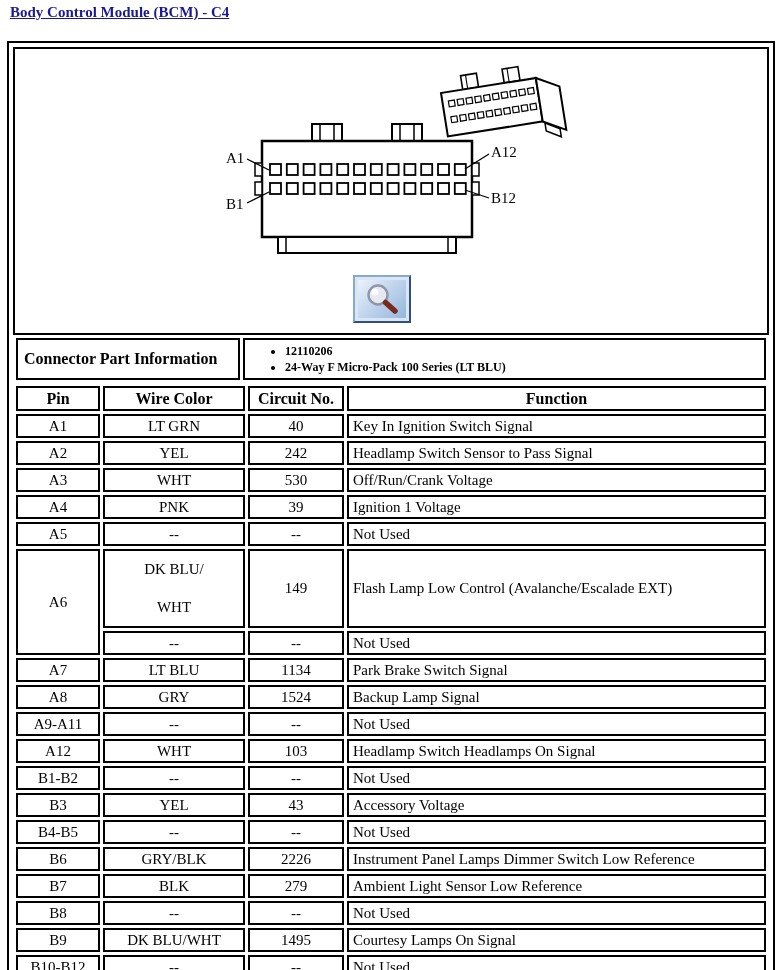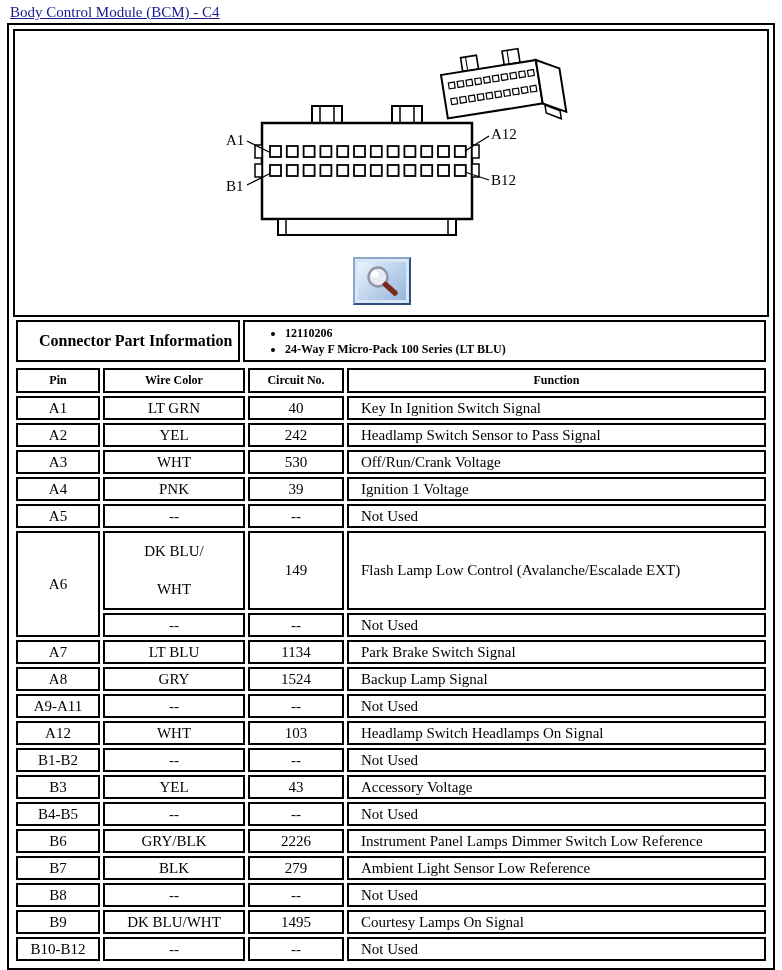--- a/index.html
+++ b/index.html
@@ -4,24 +4,24 @@
 <style>
   * { box-sizing: border-box; margin: 0; padding: 0; }
   html, body { background: #ffffff; }
   body {
     width: 782px; height: 970px;
     font-family: "Liberation Serif", serif;
     color: #000;
     position: relative;
   }
   .page-title {
-    font-size: 15px; font-weight: normal;
+    font-size: 15px; font-weight: bold;
     text-decoration: underline;
     color: #1b1b8f;
-    padding: 4px 0 1px 10px;
+    padding: 4px 0 19px 10px;
     display: inline-block;
     cursor: pointer;
   }
   .outer-box {
     margin: 1px 7px 6px 7px;
     border: 2px solid #000;
     padding: 4px;
     background: #fff;
   }
   .diagram-panel {
@@ -57,28 +57,28 @@
     padding: 0 3px;
     text-align: center;
     vertical-align: middle;
     height: 24px;
     background: #fff;
   }
   .info-table .info-label {
     width: 30%;
     font-weight: bold; font-size: 16px;
     text-align: left;
-    padding: 6px 4px 6px 21px;
+    padding: 6px 4px 6px 6px;
   }
   .info-table .info-bullets { text-align: left; font-weight: bold; padding: 2px 4px; }
   .info-bullets ul { margin: 1px 0 1px 36px; }
   .info-bullets li { font-size: 12px; line-height: 1.35; }
 
-  .pin-table th { font-size: 12px; font-weight: bold; height: 25px; }
-  .pin-table td.fn { text-align: left; padding-left: 12px; }
+  .pin-table th { font-size: 16px; font-weight: bold; height: 25px; }
+  .pin-table td.fn { text-align: left; padding-left: 4px; }
   .pin-table tr.tall td { height: 78px; }
   .pin-table td.wire-pre { white-space: pre-line; line-height: 2.5; text-align: center; }
 </style>
 </head>
 <body>
 
 
 
 <div class="page-title" style="color: rgb(27, 27, 143);">Body Control Module (BCM) - C4</div>
 

